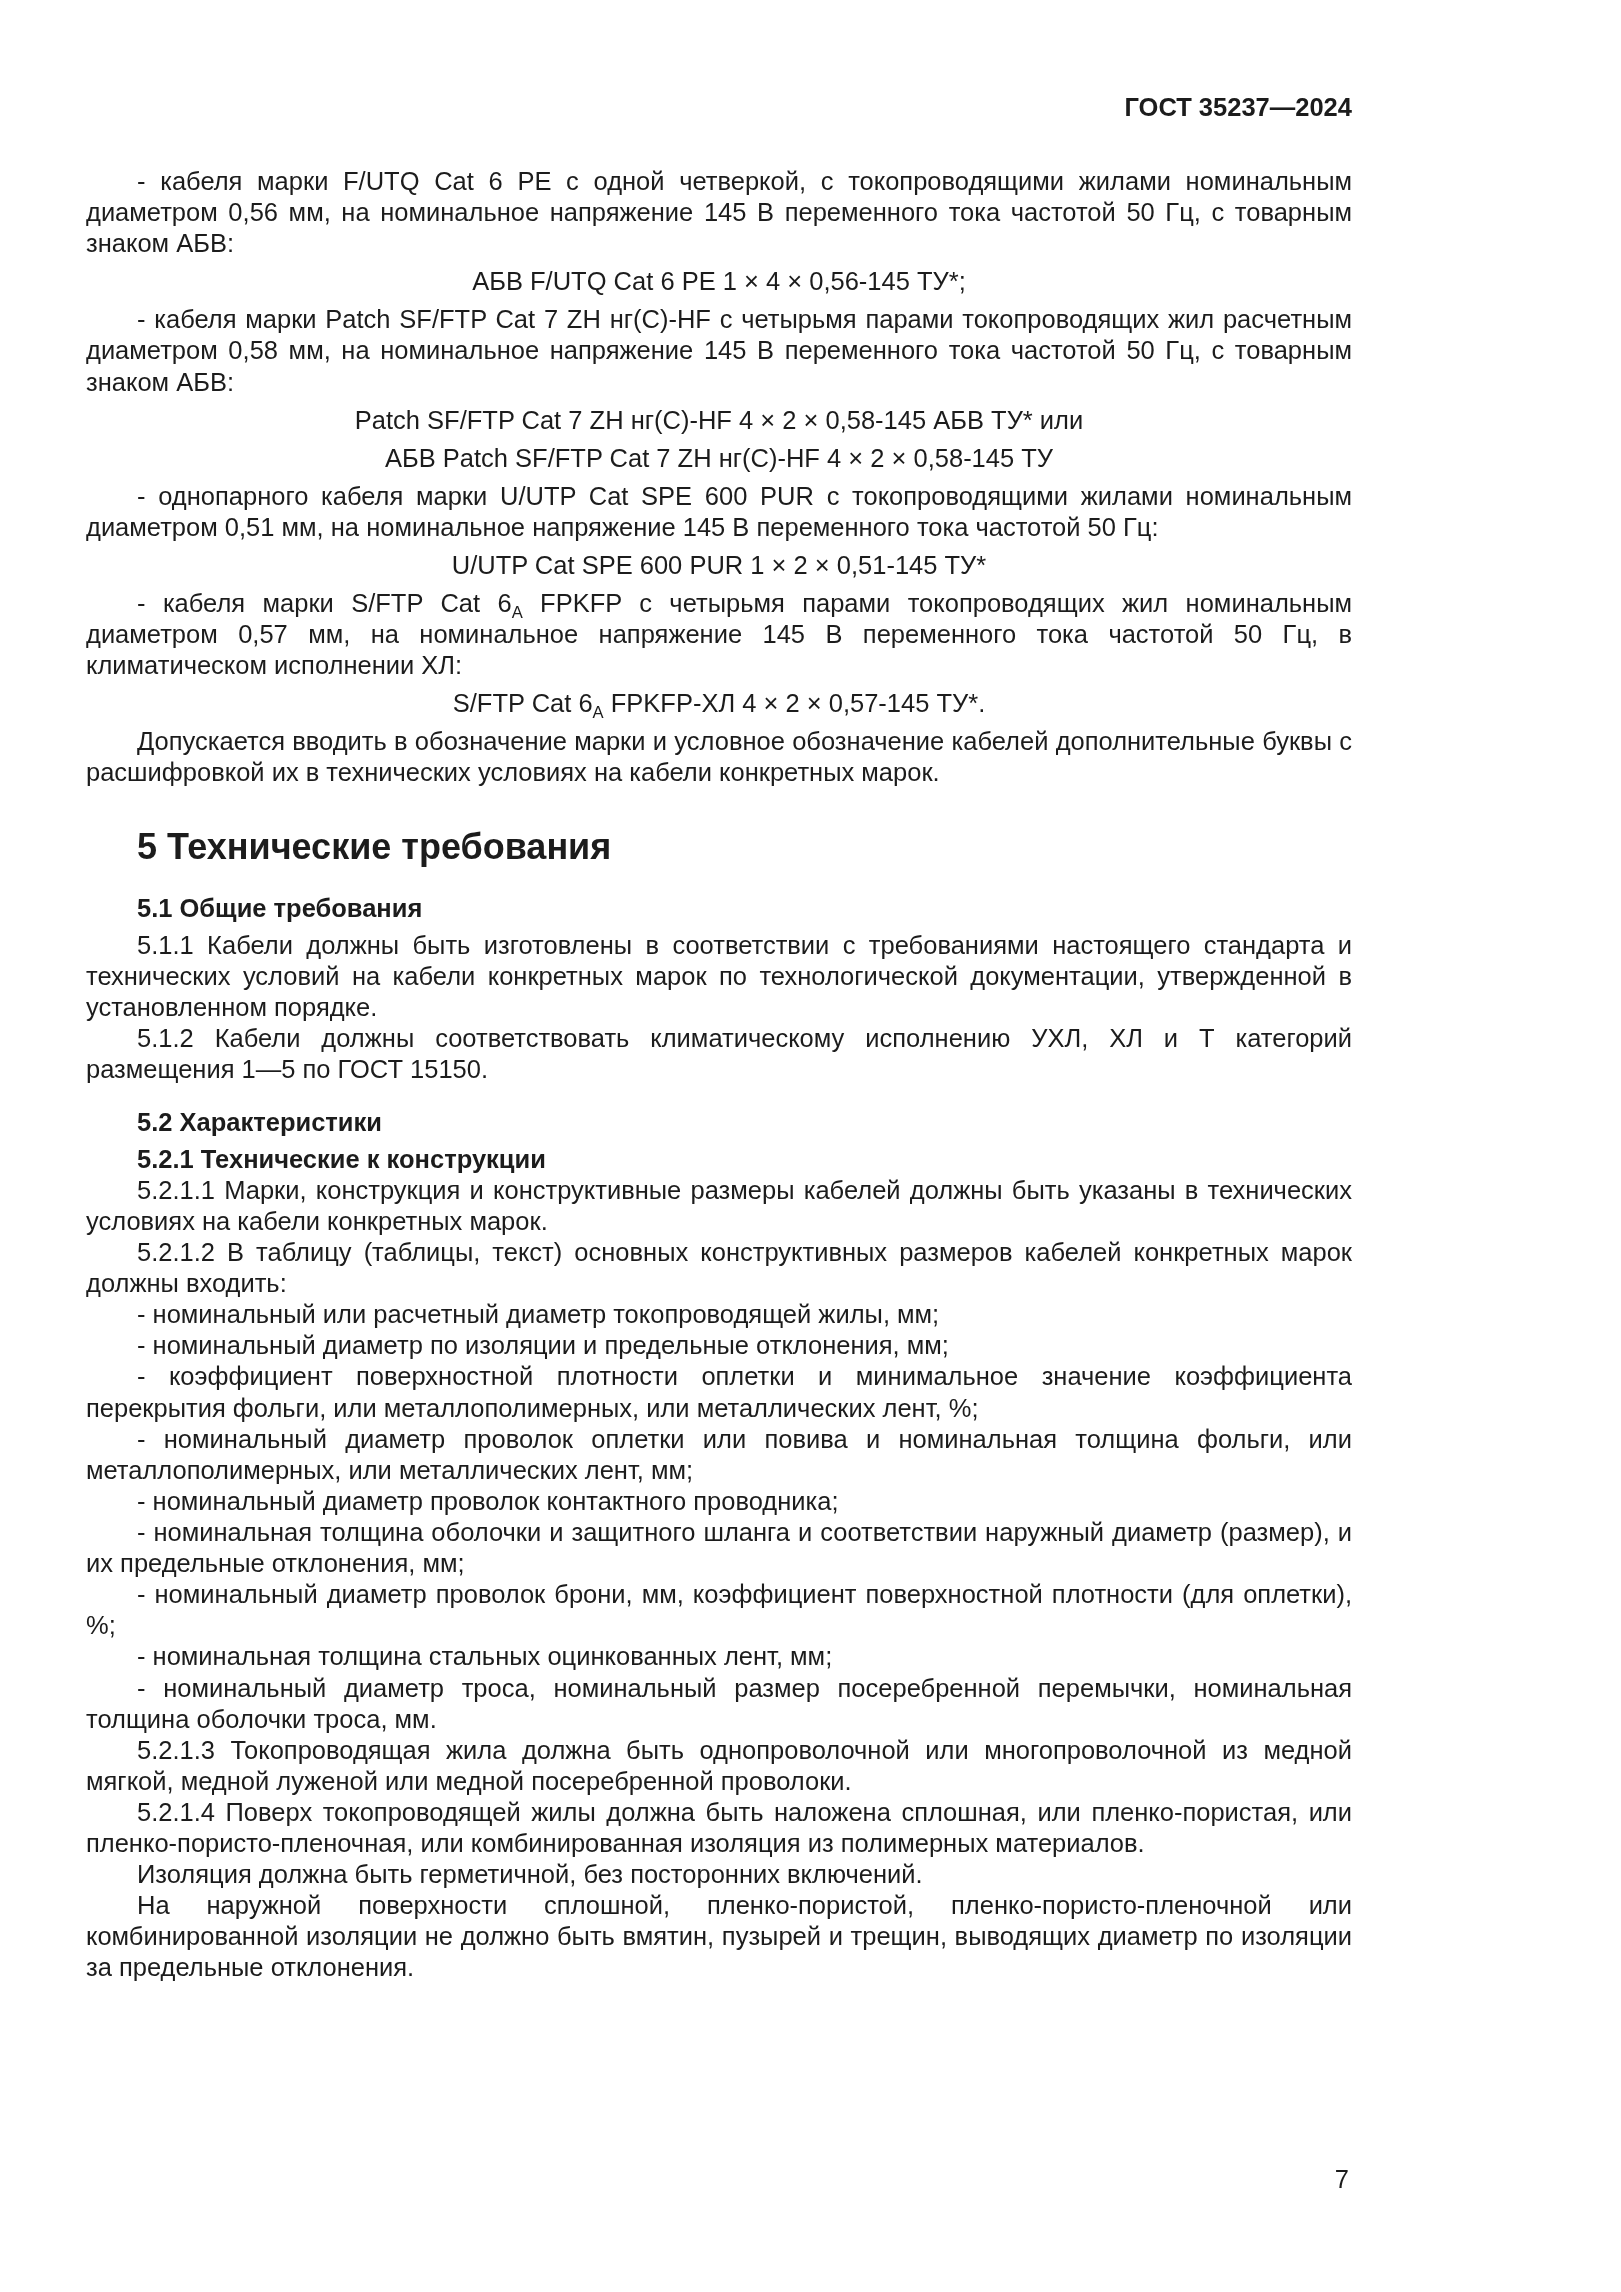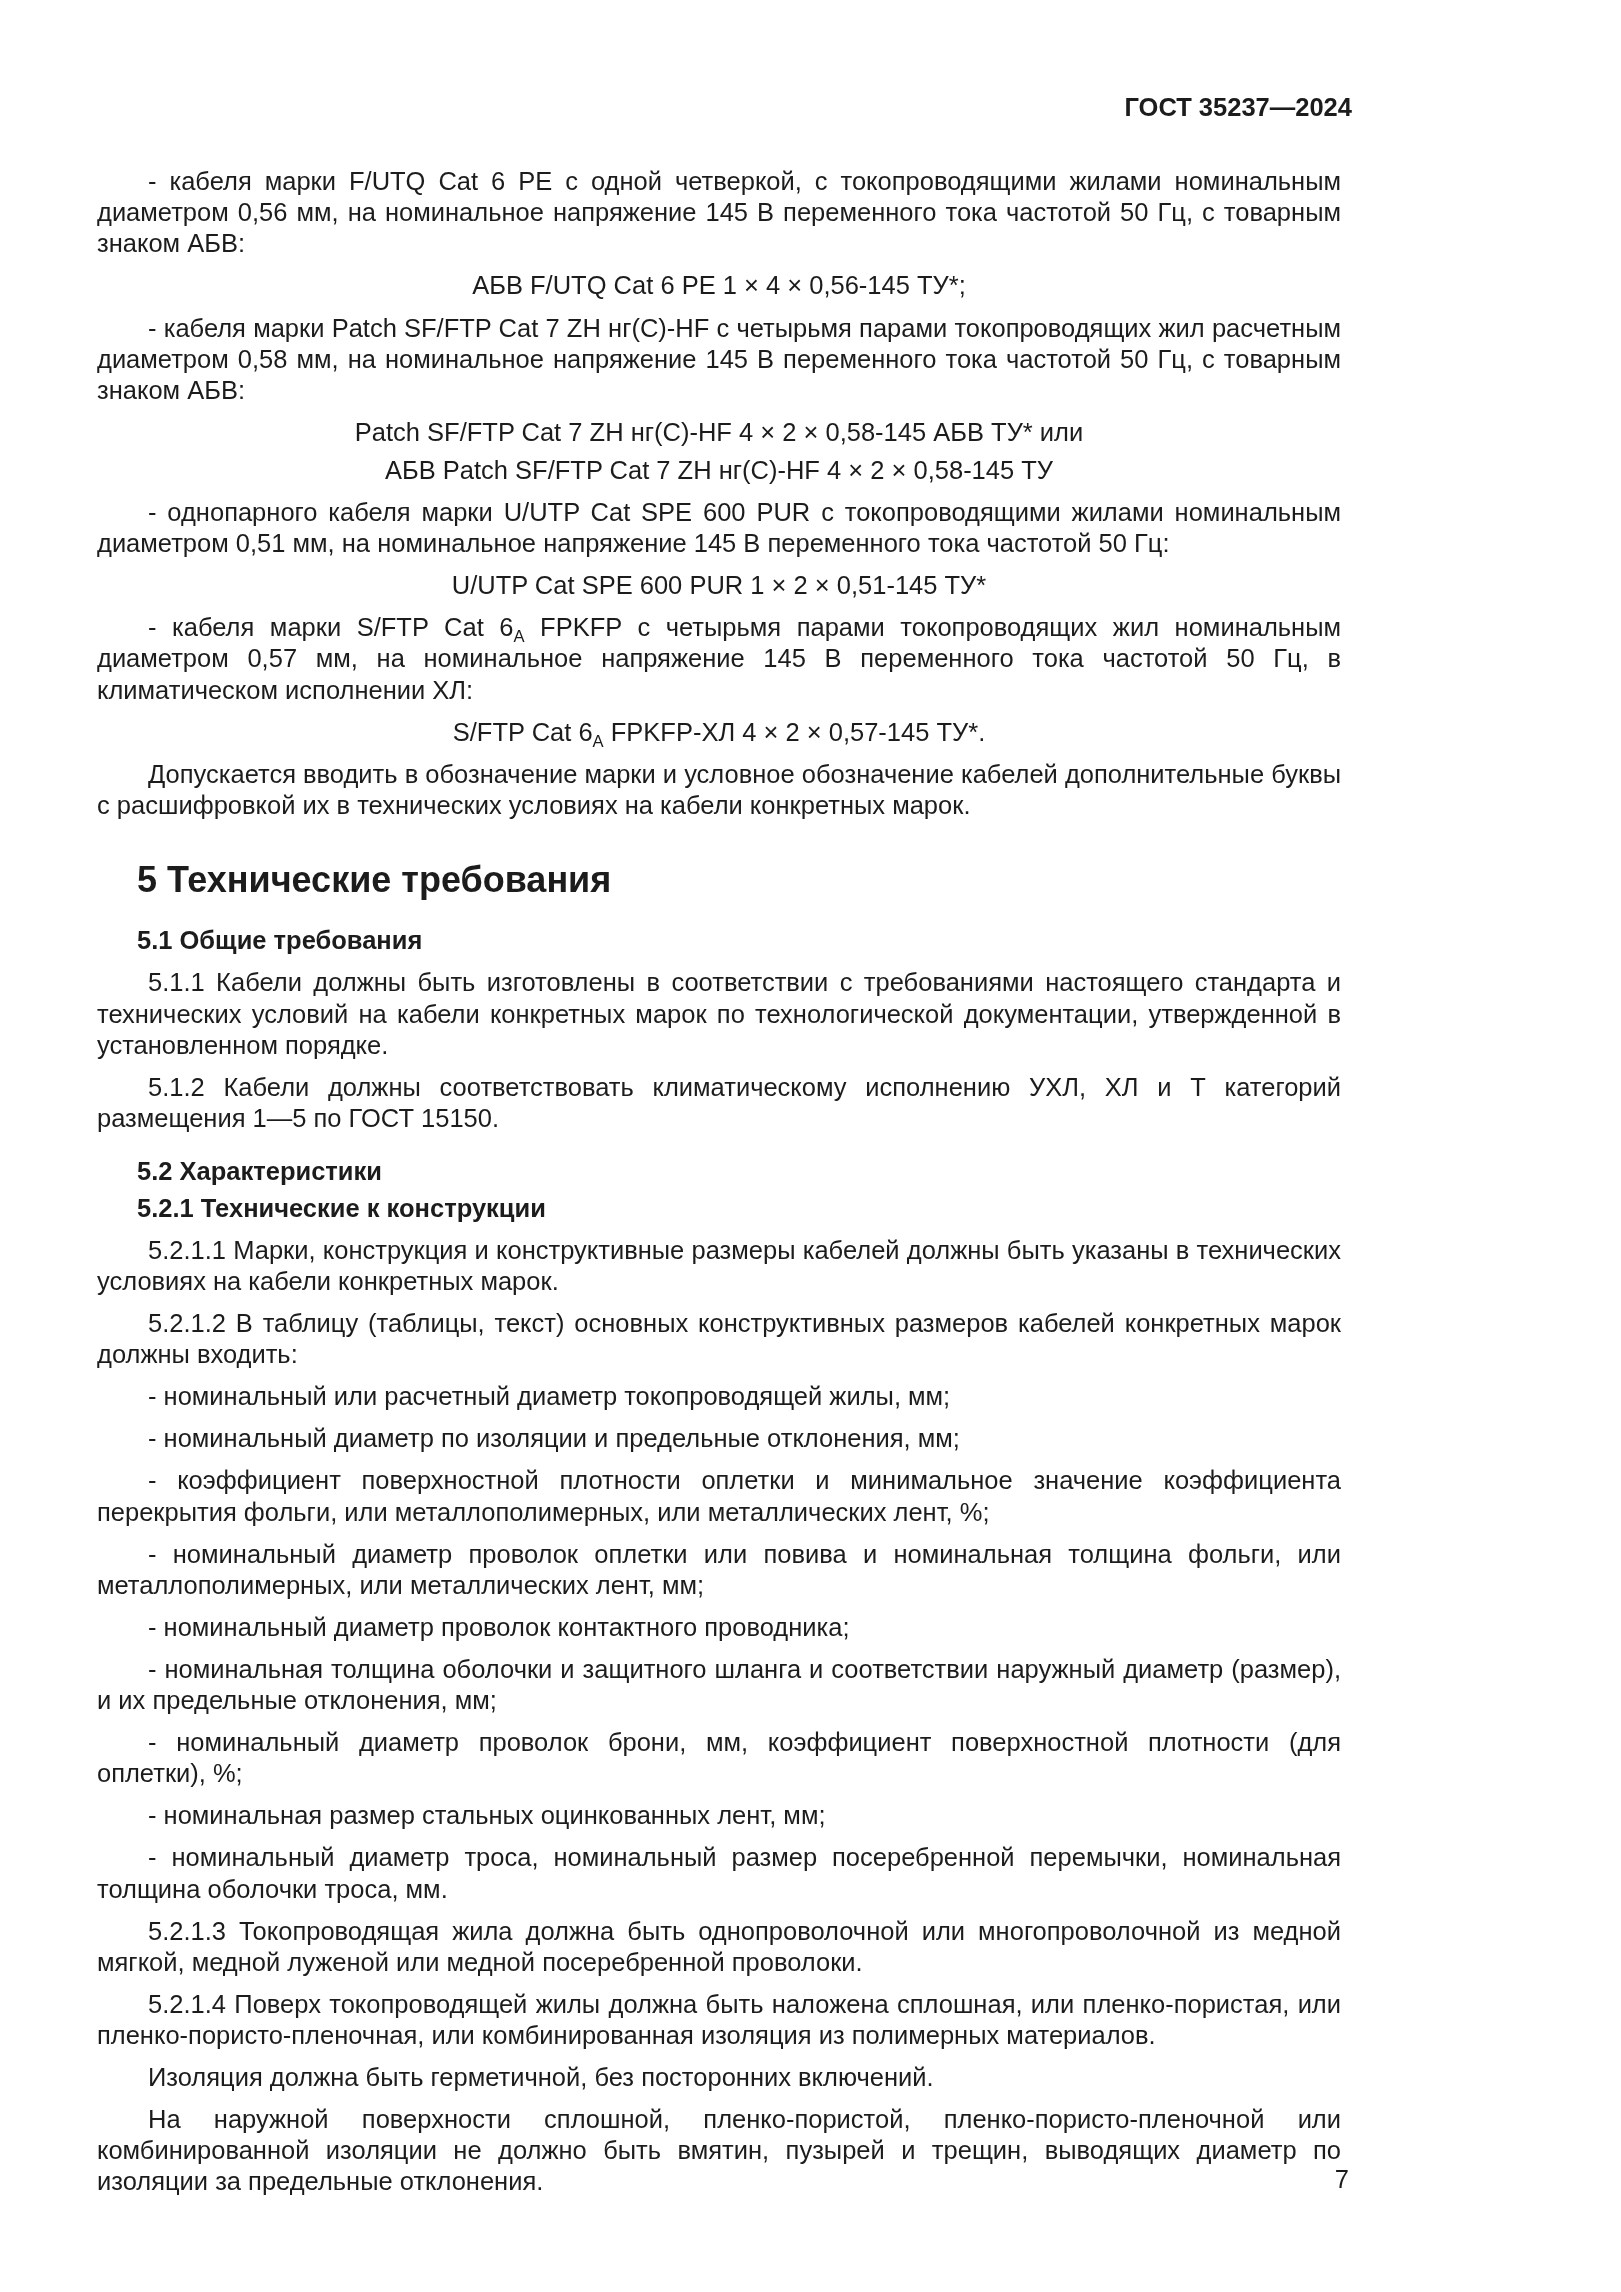--- a/index.html
+++ b/index.html
@@ -19,21 +19,21 @@
     line-height: 1.22;
     color: #1c1c1c;
     padding: 92px 269px 0 86px;
     overflow: hidden;
   }
   .doc-header {
     text-align: right;
     font-weight: 700;
     margin-bottom: 43px;
   }
-  .content p { margin: 11px; }
+  .content p { margin: 0; }
   .content .p {
     text-align: justify;
     text-indent: 51px;
   }
   .content .formula {
     text-align: center;
     margin: 6.9px 0;
   }
   .content .h1 {
     font-weight: 700;
@@ -89,21 +89,21 @@
       <p class="h3">5.2.1 Технические к конструкции</p>
       <p class="p">5.2.1.1 Марки, конструкция и конструктивные размеры кабелей должны быть указаны в технических условиях на кабели конкретных марок.</p>
       <p class="p">5.2.1.2 В таблицу (таблицы, текст) основных конструктивных размеров кабелей конкретных марок должны входить:</p>
       <p class="p">- номинальный или расчетный диаметр токопроводящей жилы, мм;</p>
       <p class="p">- номинальный диаметр по изоляции и предельные отклонения, мм;</p>
       <p class="p">- коэффициент поверхностной плотности оплетки и минимальное значение коэффициента перекрытия фольги, или металлополимерных, или металлических лент, %;</p>
       <p class="p">- номинальный диаметр проволок оплетки или повива и номинальная толщина фольги, или металлополимерных, или металлических лент, мм;</p>
       <p class="p">- номинальный диаметр проволок контактного проводника;</p>
       <p class="p">- номинальная толщина оболочки и защитного шланга и соответствии наружный диаметр (размер), и их предельные отклонения, мм;</p>
       <p class="p">- номинальный диаметр проволок брони, мм, коэффициент поверхностной плотности (для оплетки), %;</p>
-      <p class="p">- номинальная размер стальных оцинкованных лент, мм;</p>
+      <p class="p">- номинальная толщина стальных оцинкованных лент, мм;</p>
       <p class="p">- номинальный диаметр троса, номинальный размер посеребренной перемычки, номинальная толщина оболочки троса, мм.</p>
       <p class="p">5.2.1.3 Токопроводящая жила должна быть однопроволочной или многопроволочной из медной мягкой, медной луженой или медной посеребренной проволоки.</p>
       <p class="p">5.2.1.4 Поверх токопроводящей жилы должна быть наложена сплошная, или пленко-пористая, или пленко-пористо-пленочная, или комбинированная изоляция из полимерных материалов.</p>
       <p class="p">Изоляция должна быть герметичной, без посторонних включений.</p>
       <p class="p">На наружной поверхности сплошной, пленко-пористой, пленко-пористо-пленочной или комбинированной изоляции не должно быть вмятин, пузырей и трещин, выводящих диаметр по изоляции за предельные отклонения.</p>
     </div>
   <div class="doc-footer">
     <span>7</span>
   </div>
 </div>

